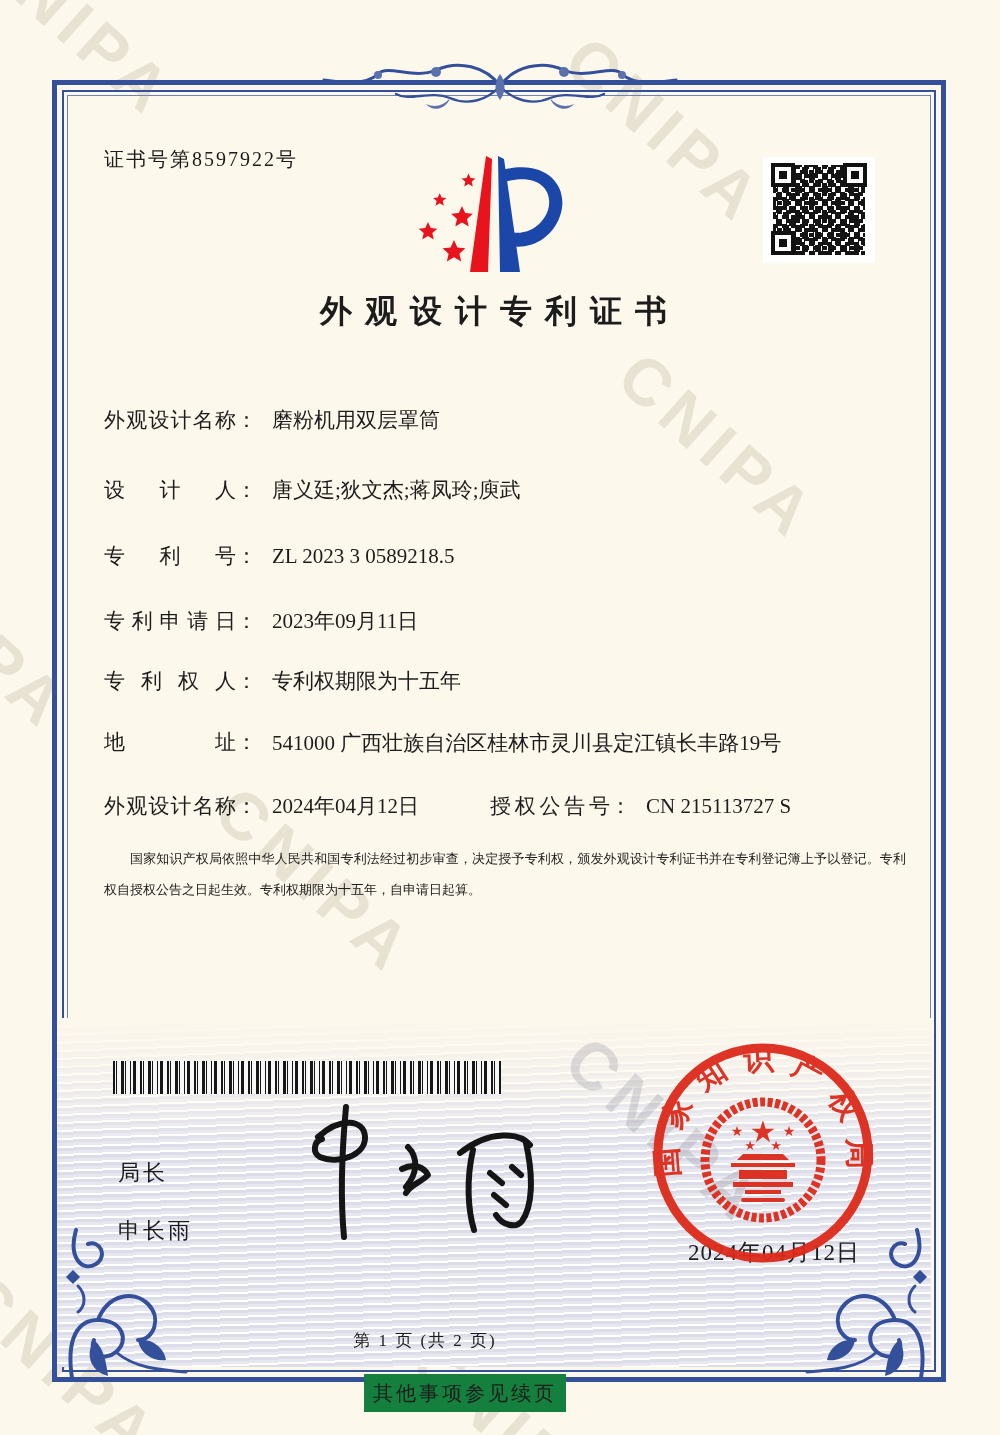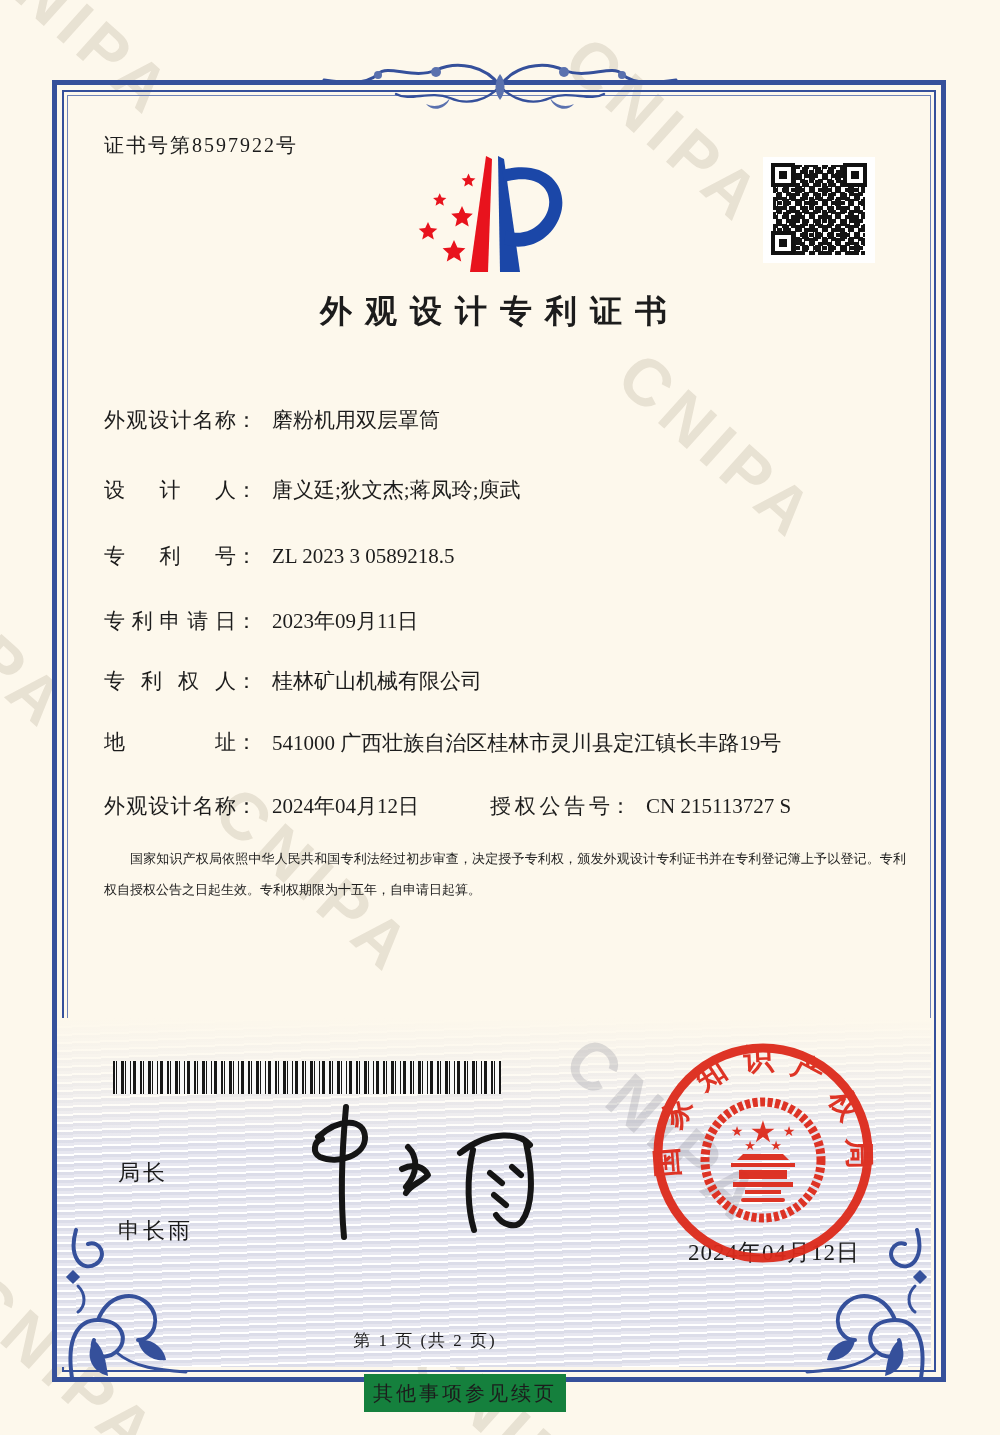--- a/index.html
+++ b/index.html
@@ -17,21 +17,21 @@
   .frame{position:absolute;left:52px;top:80px;width:884px;height:1292px;
          border:5px solid #35509b;z-index:2;}
   .frame-inner1{position:absolute;left:5px;top:5px;right:5px;bottom:5px;border:2px solid #35509b;}
   .frame-inner2{position:absolute;left:10px;top:10px;right:10px;bottom:10px;border:1px solid #6f83b8;}
   
   .waveband{position:absolute;left:57px;top:1018px;width:874px;height:349px;z-index:3;
      background:repeating-linear-gradient(178deg,#ffffff 0 2px,#dcdde9 2px 5px,#e7e7f0 5px 8px);}
   .waveband:before{content:"";position:absolute;left:0;top:0;right:0;height:130px;
      background:linear-gradient(180deg,#fdf8ec 0%,rgba(253,248,236,.55) 55%,rgba(253,248,236,0) 100%);}
   
-  .certno{position:absolute;left:104px;top:132px;font-size:20px;letter-spacing:2px;z-index:5;text-align:center;}
+  .certno{position:absolute;left:104px;top:146px;font-size:20px;letter-spacing:2px;z-index:5;text-align:center;}
   .qr{position:absolute;left:763px;top:157px;width:112px;height:106px;background:#fff;z-index:5;}
   .qr-noise{position:absolute;left:10px;top:8px;width:92px;height:90px;
      background:repeating-conic-gradient(#141414 0% 25%,transparent 0% 50%) 0 0/9px 9px,
                 repeating-conic-gradient(transparent 0% 25%,#141414 0% 50%) 3px 2px/13px 13px;}
   .finder{position:absolute;width:16px;height:16px;border:4px solid #111;background:#fff;}
   .finder:after{content:"";position:absolute;left:4px;top:4px;width:8px;height:8px;background:#111;}
   .f-tl{left:8px;top:6px;} .f-tr{right:8px;top:6px;} .f-bl{left:8px;bottom:8px;}
   
   .title{position:absolute;left:0;top:290px;width:1000px;text-align:center;
          font-size:32px;font-weight:bold;letter-spacing:13px;z-index:5;}
@@ -169,21 +169,21 @@
 <div class="frow" style="top:476px;">
   <span class="flabel">设计人</span><span>：</span><span class="fvalue">唐义廷;狄文杰;蒋凤玲;庾武</span>
 </div>
 <div class="frow" style="top:542px;">
   <span class="flabel">专利号</span><span>：</span><span class="fvalue">ZL 2023 3 0589218.5</span>
 </div>
 <div class="frow" style="top:607px;">
   <span class="flabel">专利申请日</span><span>：</span><span class="fvalue">2023年09月11日</span>
 </div>
 <div class="frow" style="top:667px;">
-  <span class="flabel">专利权人</span><span>：</span><span class="fvalue">桂林矿山机械有限公司</span>
+  <span class="flabel">专利权人</span><span>：</span><span class="fvalue">专利权期限为十五年</span>
 </div>
 <div class="frow" style="top:728px;">
   <span class="flabel">地址</span><span>：</span><span class="fvalue addr-val">541000 广西壮族自治区桂林市灵川县定江镇长丰路19号</span>
 </div>
 <div class="frow" style="top:792px;">
   <span class="flabel">外观设计名称</span><span>：</span><span class="fvalue">2024年04月12日</span>
 </div>
 <div class="frow2" style="top:792px;">
   <span class="flabel2">授权公告号</span><span>：</span><span class="fvalue">CN 215113727 S</span>
 </div>

